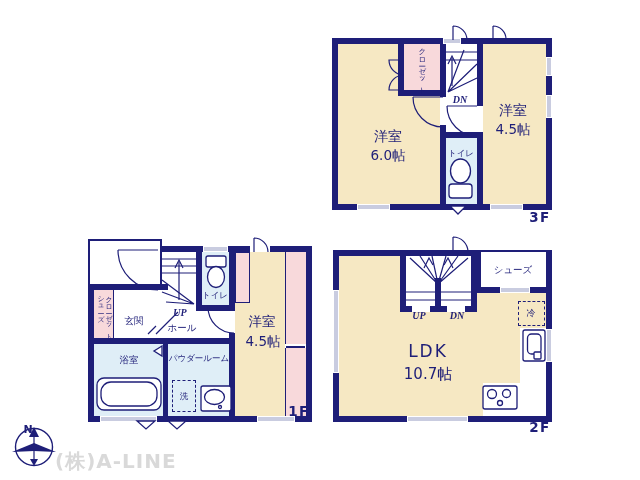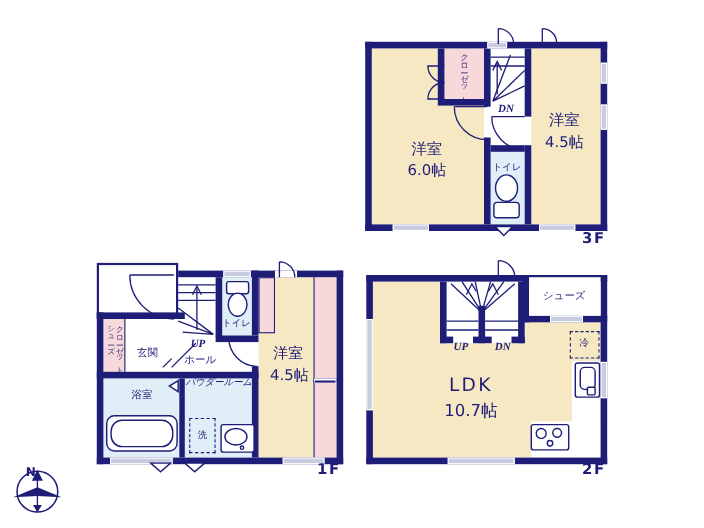--- a/index.html
+++ b/index.html
@@ -136,25 +136,25 @@
 
     <div class="lbl shoes" style="left:104px;top:314px;font-size:7px;">
       <span class="vtext">シューズ</span>
       <span class="vtext">クローゼット</span>
     </div>
     <div class="lbl" style="left:134px;top:321px;font-size:9.5px;">玄関</div>
     <div class="lbl updn" style="left:180px;top:313px;font-size:10px;">UP</div>
     <div class="lbl" style="left:182px;top:328px;font-size:9.5px;">ホール</div>
     <div class="lbl" style="left:215px;top:295px;font-size:8.5px;">トイレ</div>
     <div class="lbl" style="left:129px;top:360px;font-size:9.5px;">浴室</div>
-    <div class="lbl" style="left:199px;top:348px;font-size:8.5px;font-style:italic;">パウダールーム</div>
+    <div class="lbl" style="left:199px;top:358px;font-size:8.5px;">パウダールーム</div>
     <div class="lbl" style="left:184px;top:396px;font-size:8.5px;">洗</div>
     <div class="lbl" style="left:262px;top:322px;font-size:13.5px;">洋室</div>
     <div class="lbl" style="left:263px;top:342px;font-size:13.5px;">4.5帖</div>
-    <div class="lbl flabel" style="left:299px;top:428px;font-size:13.5px;">1F</div>
+    <div class="lbl flabel" style="left:299px;top:412px;font-size:13.5px;">1F</div>
   </div>
 
   <svg class="overlay" width="640" height="480" viewBox="0 0 640 480">
 
     <g>
       <path class="ln" d="M 404,60 L 389,60 A 15,15 0 0 0 404,75"></path>
       <path class="ln" d="M 404,90 L 389,90 A 15,15 0 0 1 404,75"></path>
     </g>
 
     <g>
@@ -238,14 +238,15 @@
       <circle cx="34" cy="447" r="18.5" fill="none" stroke="#1e1e78" stroke-width="1.4"></circle>
       <line x1="34" y1="461" x2="34" y2="431" stroke="#1e1e78" stroke-width="1.2"></line>
       <polygon points="29,437 34,427 39,437" fill="#1e1e78"></polygon>
       <polygon points="34,443 12,452 34,451" fill="#1e1e78"></polygon>
       <polygon points="34,443 56,452 34,451" fill="#1e1e78"></polygon>
       <polygon points="30,459 38,459 34,466" fill="#1e1e78"></polygon>
     </g>
   </svg>
 
   <div class="lbl" style="left:28px;top:429px;font-size:11px;font-weight:700;">N</div>
+  <div class="wm" style="left:55px;top:448px;">(株)A-LINE</div>
 
 </div>
 
 </body></html>

